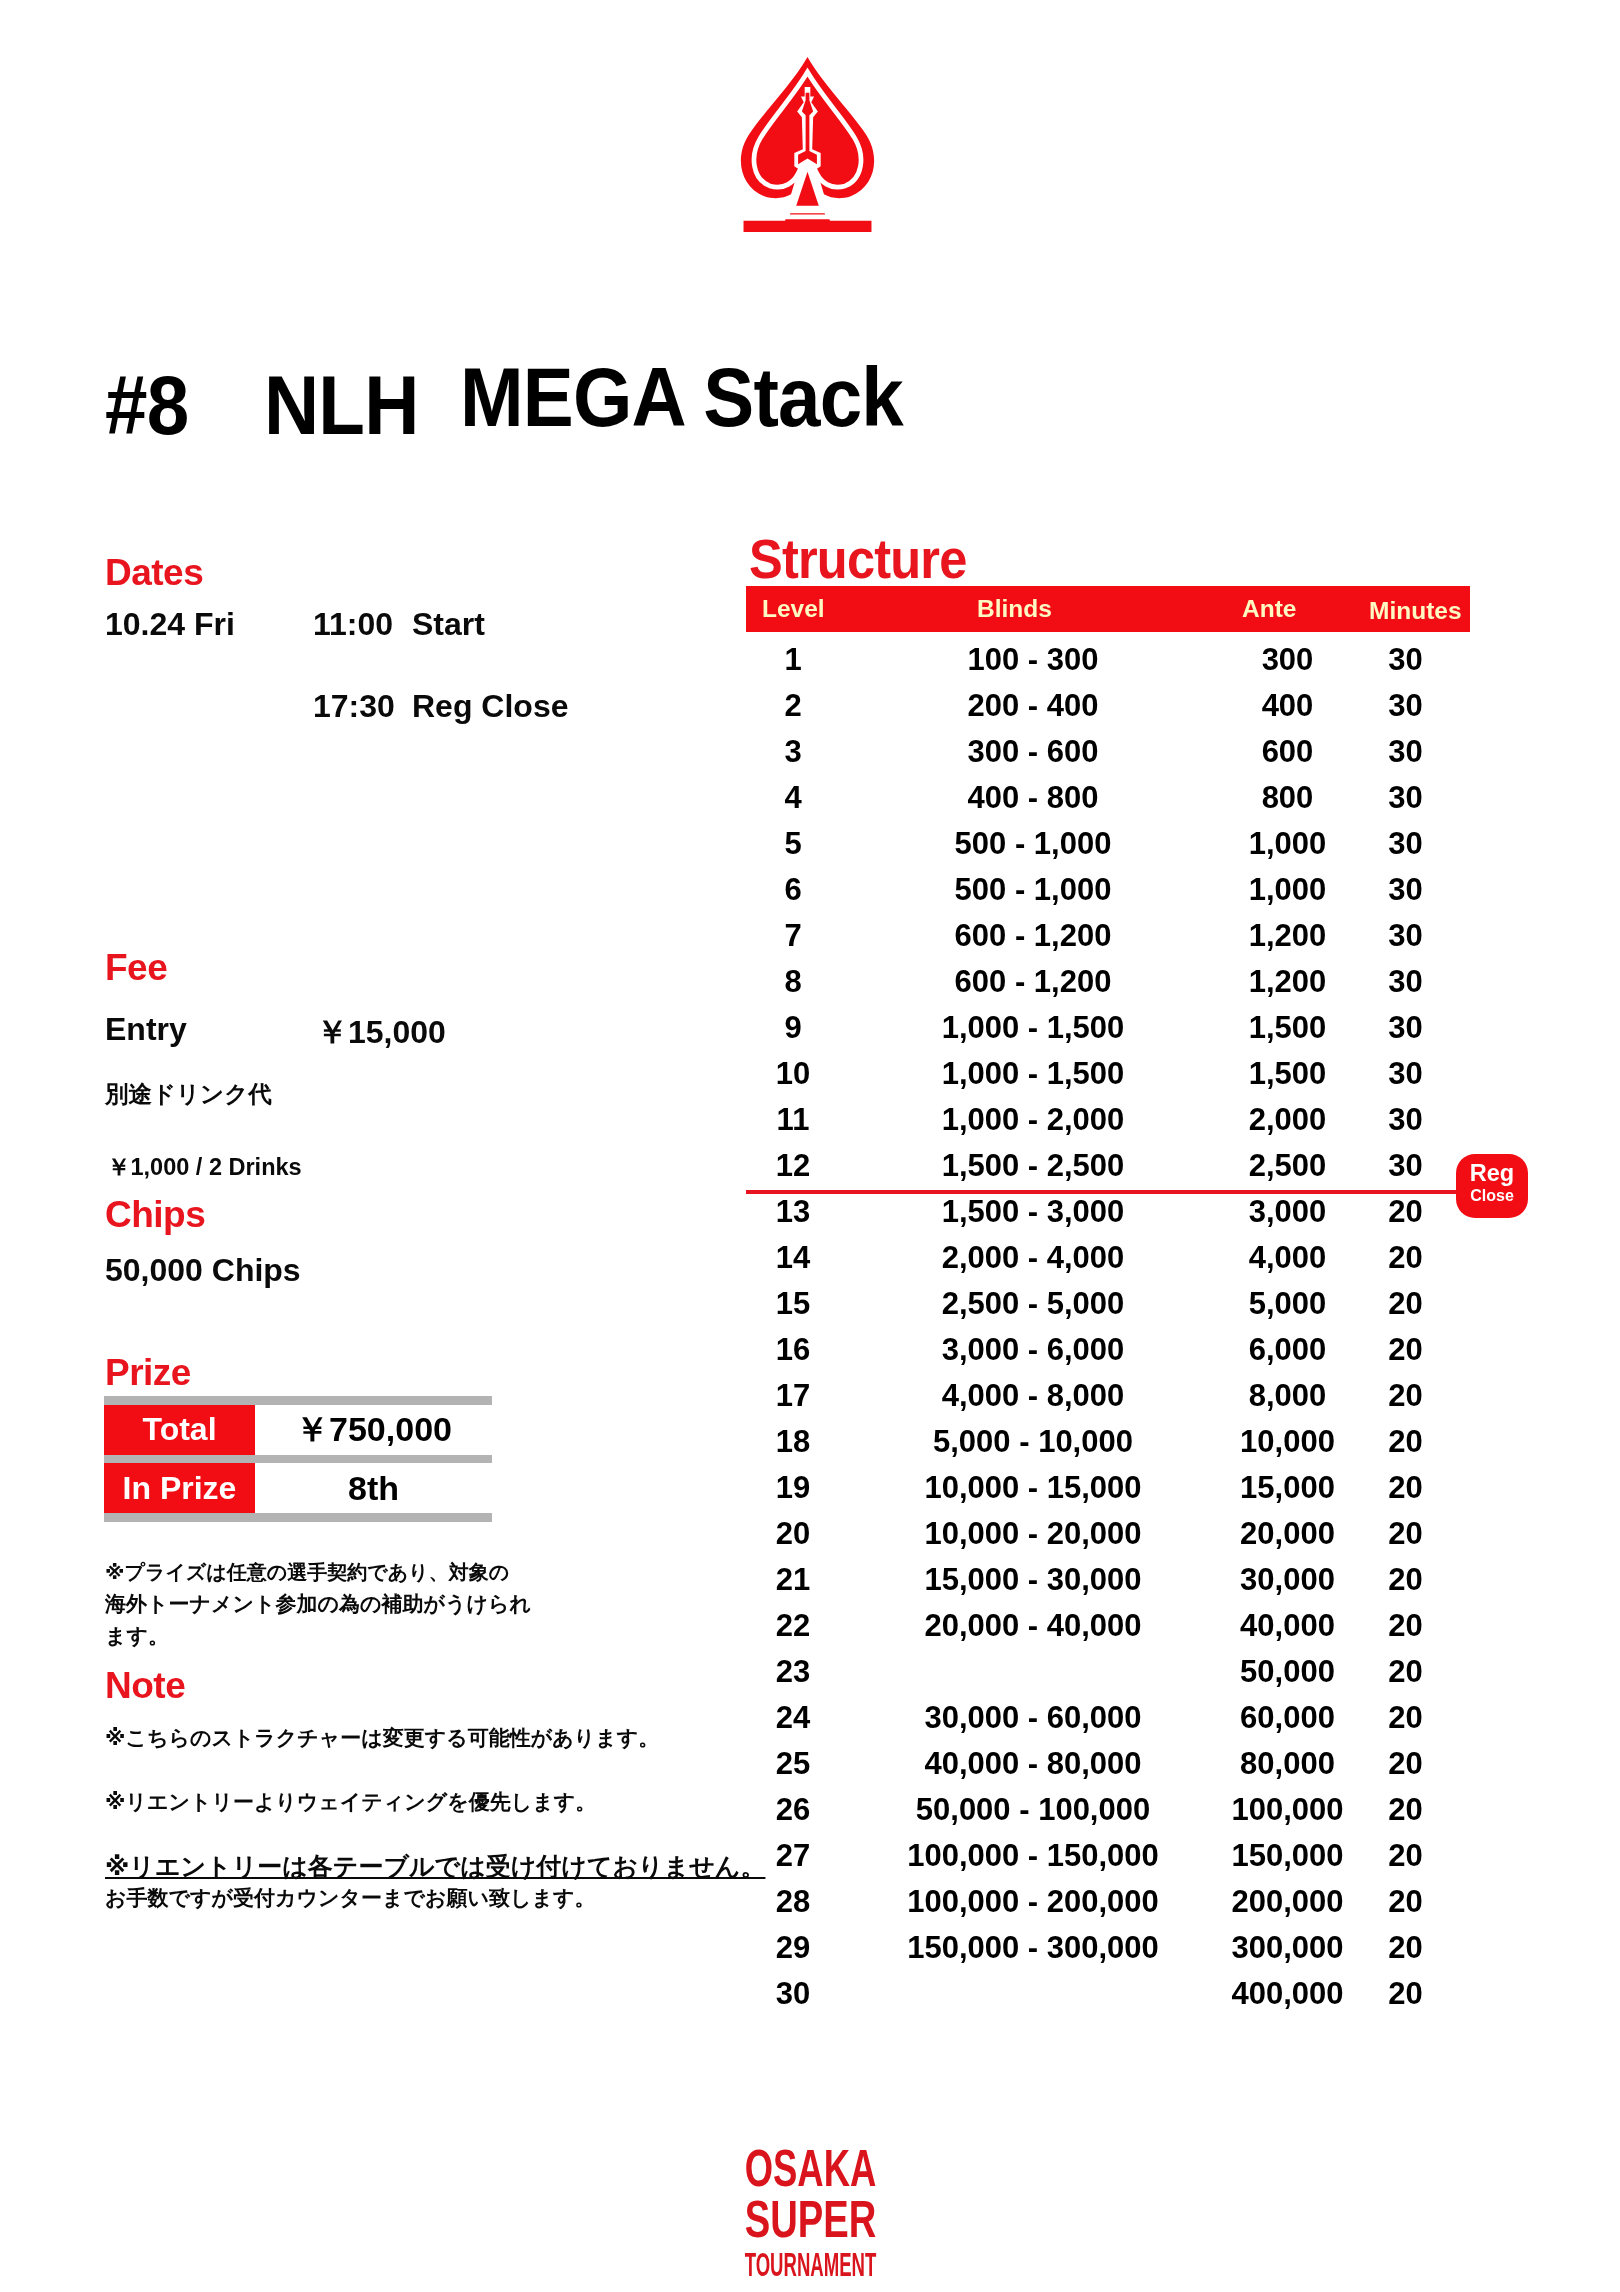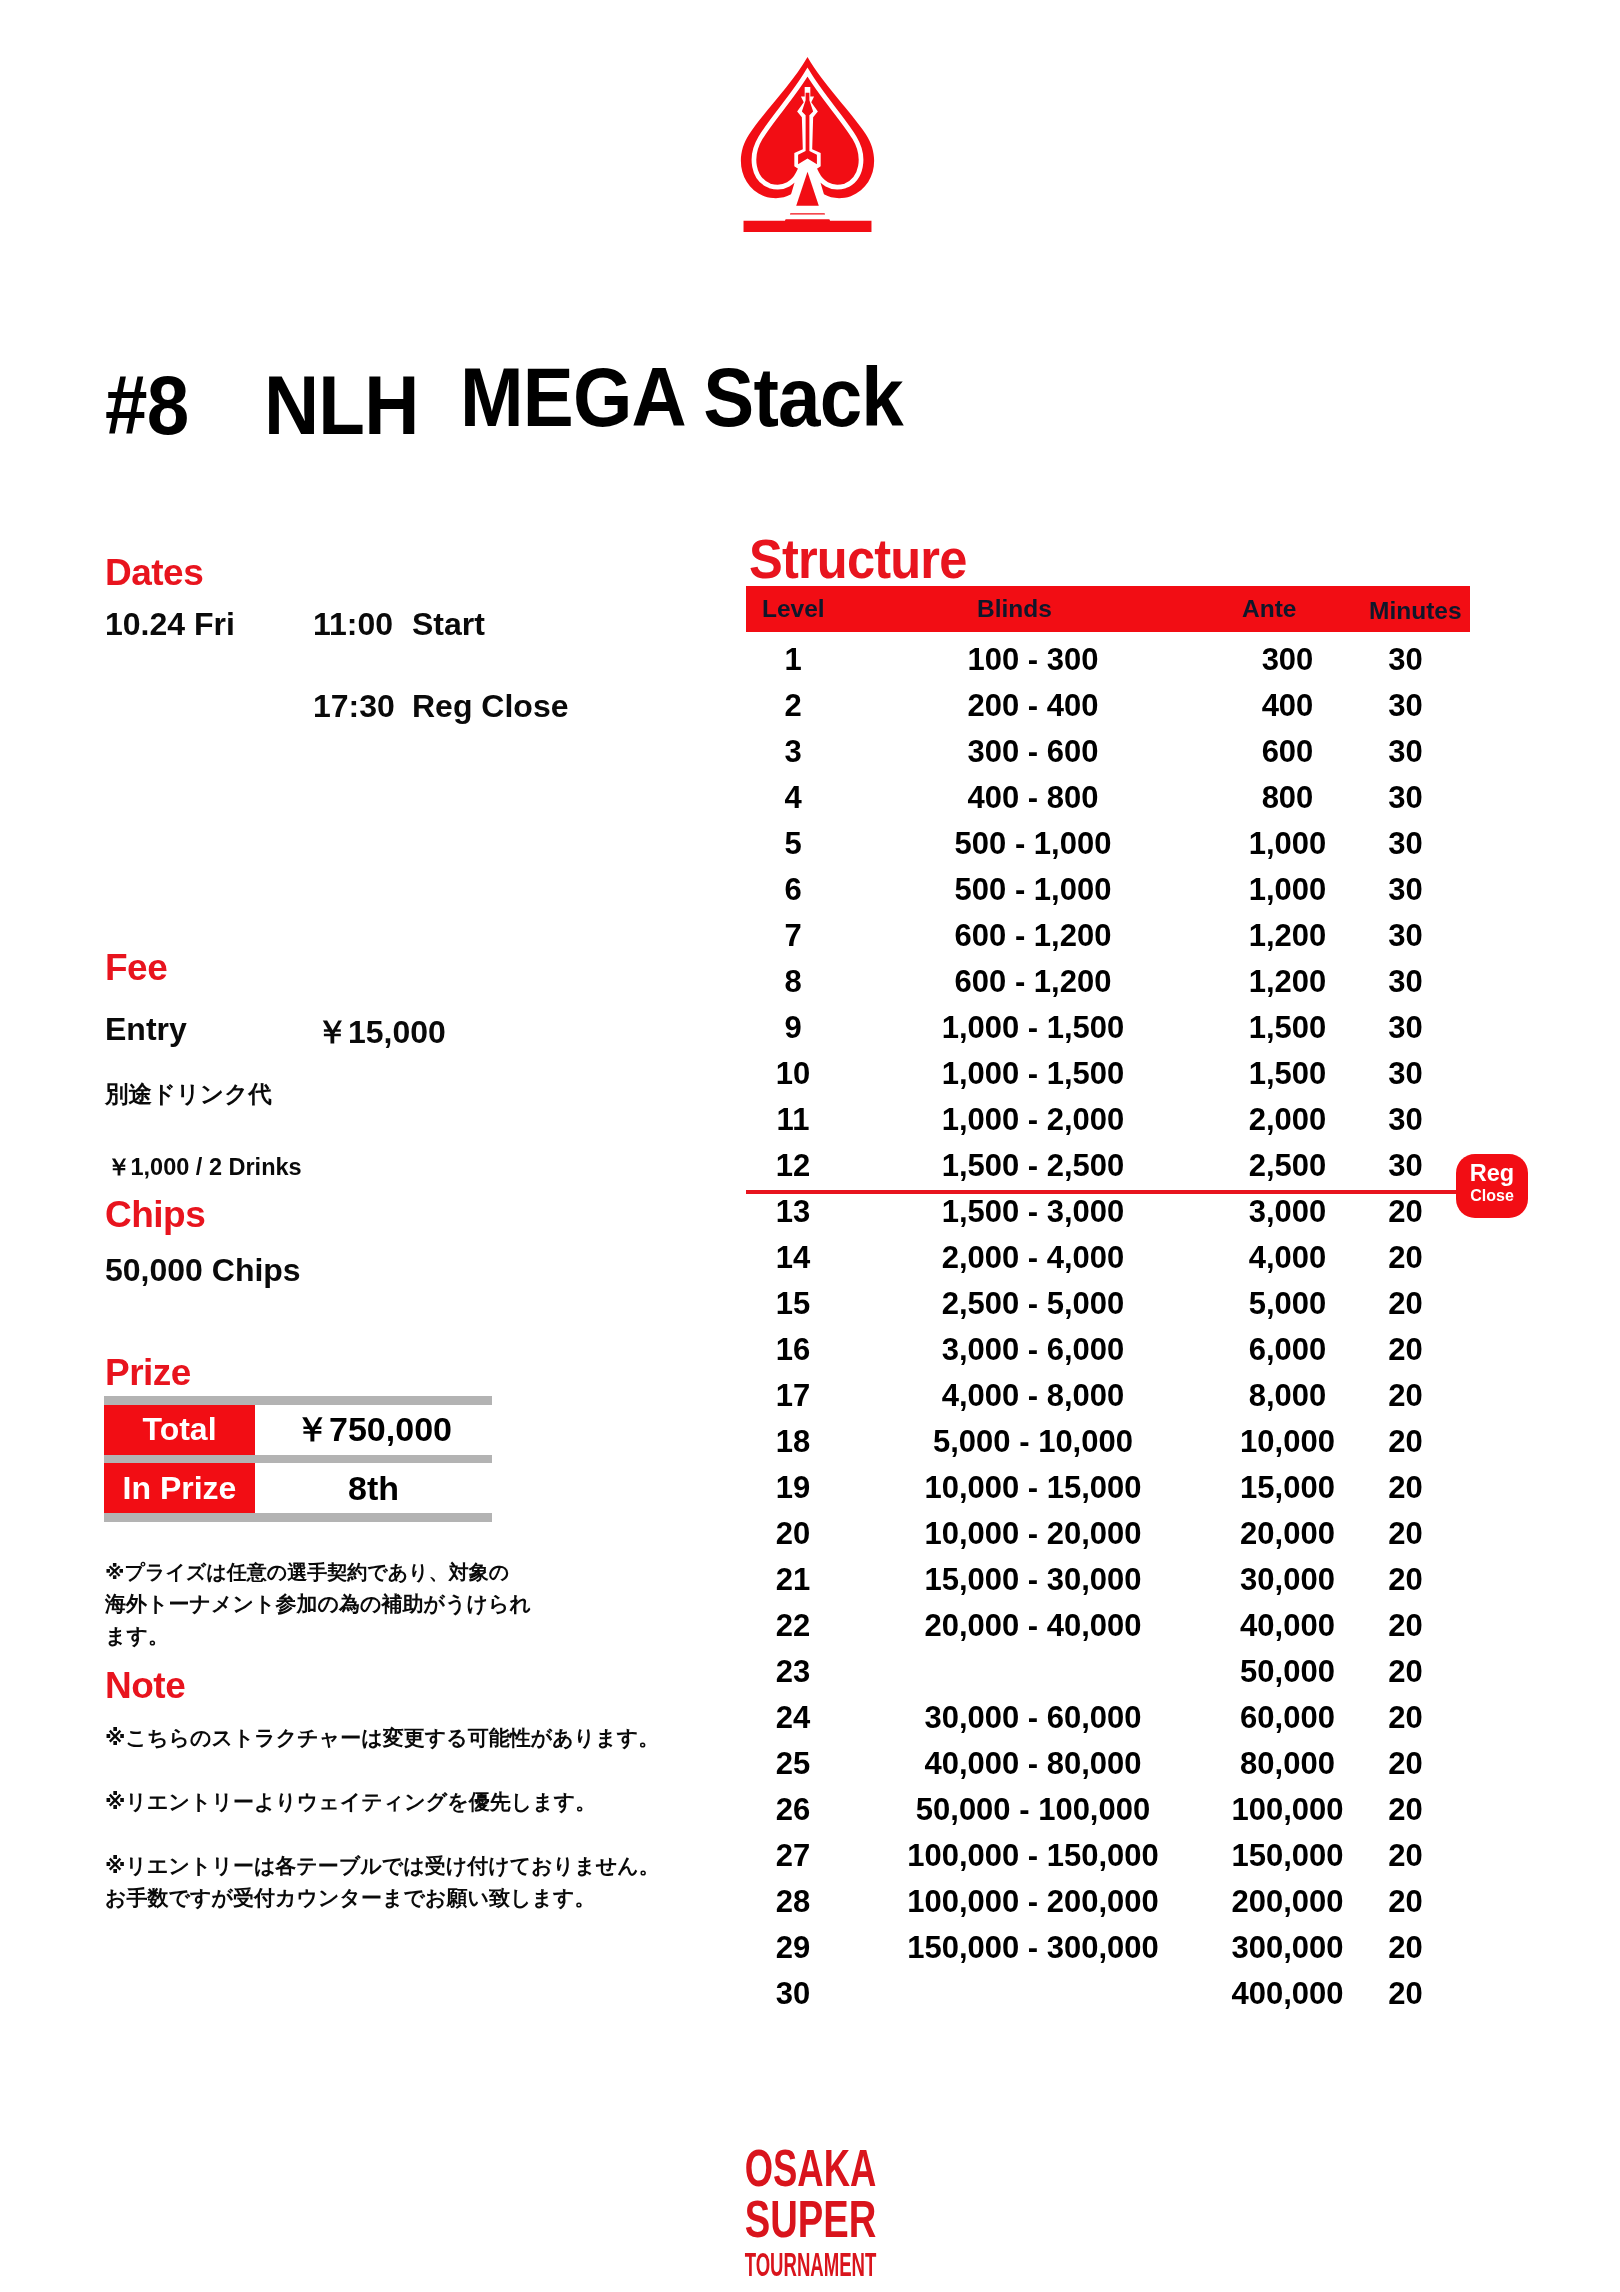--- a/index.html
+++ b/index.html
@@ -24,21 +24,21 @@
     
     #prize-table { left: 104px; top: 1396px; width: 388px; }
     .prize-sep { height: 8.5px; background: #b3b3b3; width: 388px; }
     .prize-row { display: flex; height: 50px; }
     .prize-label { width: 151px; background: #f20d14; color: #fff; font-size: 32px; font-weight: 700; display: flex; align-items: center; justify-content: center; }
     .prize-value { flex: 1; color: #000; font-size: 34px; font-weight: 700; display: flex; align-items: center; justify-content: center; }
 
     
     #structure-heading { left: 749px; top: 527px; font-size: 55px; font-weight: 700; color: #e8141e; letter-spacing: -0.9px; transform: scaleX(0.92); transform-origin: left; }
     #structure-header { left: 746px; top: 586px; width: 724px; height: 46px; background: #f20d14; }
-    .th { position: absolute; top: 0; height: 56px; line-height: 46px; color: #0f172a; font-size: 24.5px; font-weight: 700; }
+    .th { position: absolute; top: 0; height: 56px; line-height: 46px; color: #fef9c3; font-size: 24.5px; font-weight: 700; }
     #th-level { left: 16px; }
     #th-blinds { left: 231px; }
     #th-ante { left: 496px; }
     #th-minutes { left: 623px; top: 1.9px; }
 
     #structure-rows { left: 746px; top: 637px; width: 724px; }
     .srow { position: relative; height: 46px; font-size: 31px; font-weight: 700; color: #000; }
     .srow span { position: absolute; top: 0; line-height: 46px; text-align: center; }
     .c-level { left: 0; width: 94px; }
     .c-blinds { left: 113px; width: 348px; }
@@ -103,21 +103,21 @@
 </div>
 <div class="abs" style="left:105px; top:1556px;">
   <div class="small-text" style="font-size:20px; line-height:32px;">※プライズは任意の選手契約であり、対象の</div>
   <div class="small-text" style="font-size:21px; line-height:32px;">海外トーナメント参加の為の補助がうけられ</div>
   <div class="small-text" style="font-size:21px; line-height:32px;">ます。</div>
 </div>
 
 <div class="abs section-heading" style="left:105px; top:1665px;">Note</div>
 <div class="abs small-text" style="left:105px; top:1719px; font-size:21px;">※こちらのストラクチャーは変更する可能性があります。</div>
 <div class="abs small-text" style="left:105px; top:1783px; font-size:21px;">※リエントリーよりウェイティングを優先します。</div>
-<div class="abs small-text" style="left:105px; top:1847px; font-size:21px;">※リエントリーは各テーブルでは受け付けておりません。</div>
+<div class="abs small-text" style="left:105px; top:1847px; font-size:25px;text-decoration:underline;">※リエントリーは各テーブルでは受け付けておりません。</div>
 <div class="abs small-text" style="left:105px; top:1879px; font-size:21px;">お手数ですが受付カウンターまでお願い致します。</div>
 
 <div id="structure-heading" class="abs">Structure</div>
 <div id="structure-header" class="abs">
   <span id="th-level" class="th">Level</span>
   <span id="th-blinds" class="th">Blinds</span>
   <span id="th-ante" class="th">Ante</span>
   <span id="th-minutes" class="th">Minutes</span>
 </div>
 <div id="structure-rows" class="abs">

